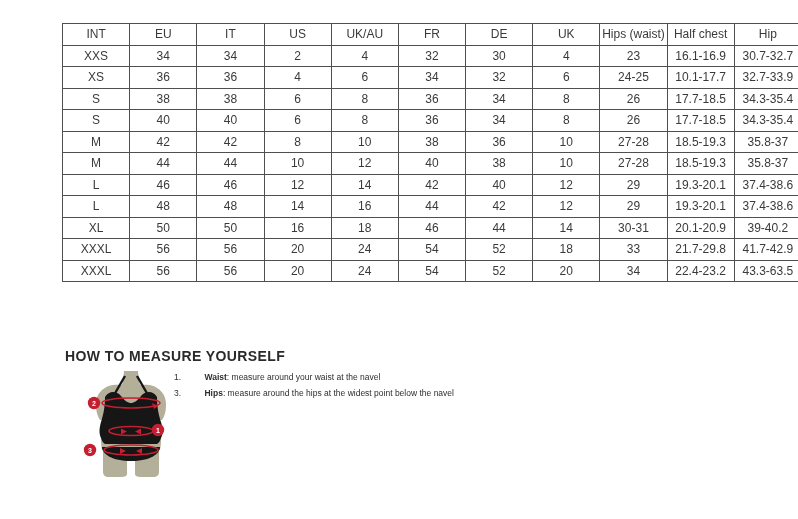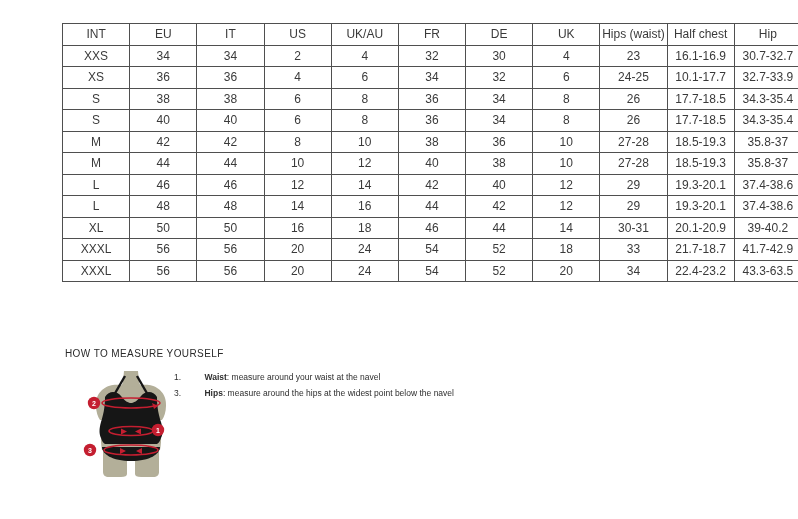--- a/index.html
+++ b/index.html
@@ -14,21 +14,21 @@
     font-size:12px;color:#3a3a3a;
   }
   .size-table th,.size-table td{
     border:1px solid #4f4f4f;text-align:center;vertical-align:middle;
     font-weight:400;padding:0;height:20.5px;line-height:1;
     white-space:nowrap;overflow:hidden;
   }
   
   .measure-heading{
     position:absolute;left:65px;top:348px;
-    font-size:10px;font-weight:400;letter-spacing:0.4px;color:#2a2a2a;
+    font-size:14px;font-weight:700;letter-spacing:0.4px;color:#2a2a2a;
   }
   .measure-figure{
     position:absolute;left:76px;top:370px;width:110px;height:107px;
   }
   .measure-list{
     position:absolute;left:174px;top:370px;width:420px;
     list-style:none;margin:0;padding:0;
     font-size:8.5px;color:#2e2e2e;
   }
   .measure-list li{line-height:15.5px;}
@@ -178,21 +178,21 @@
       <tr>
         <td>XXXL</td>
         <td>56</td>
         <td>56</td>
         <td>20</td>
         <td>24</td>
         <td>54</td>
         <td>52</td>
         <td>18</td>
         <td>33</td>
-        <td>21.7-18.7</td>
+        <td>21.7-29.8</td>
         <td>41.7-42.9</td>
       </tr>
       <tr>
         <td>XXXL</td>
         <td>56</td>
         <td>56</td>
         <td>20</td>
         <td>24</td>
         <td>54</td>
         <td>52</td>

